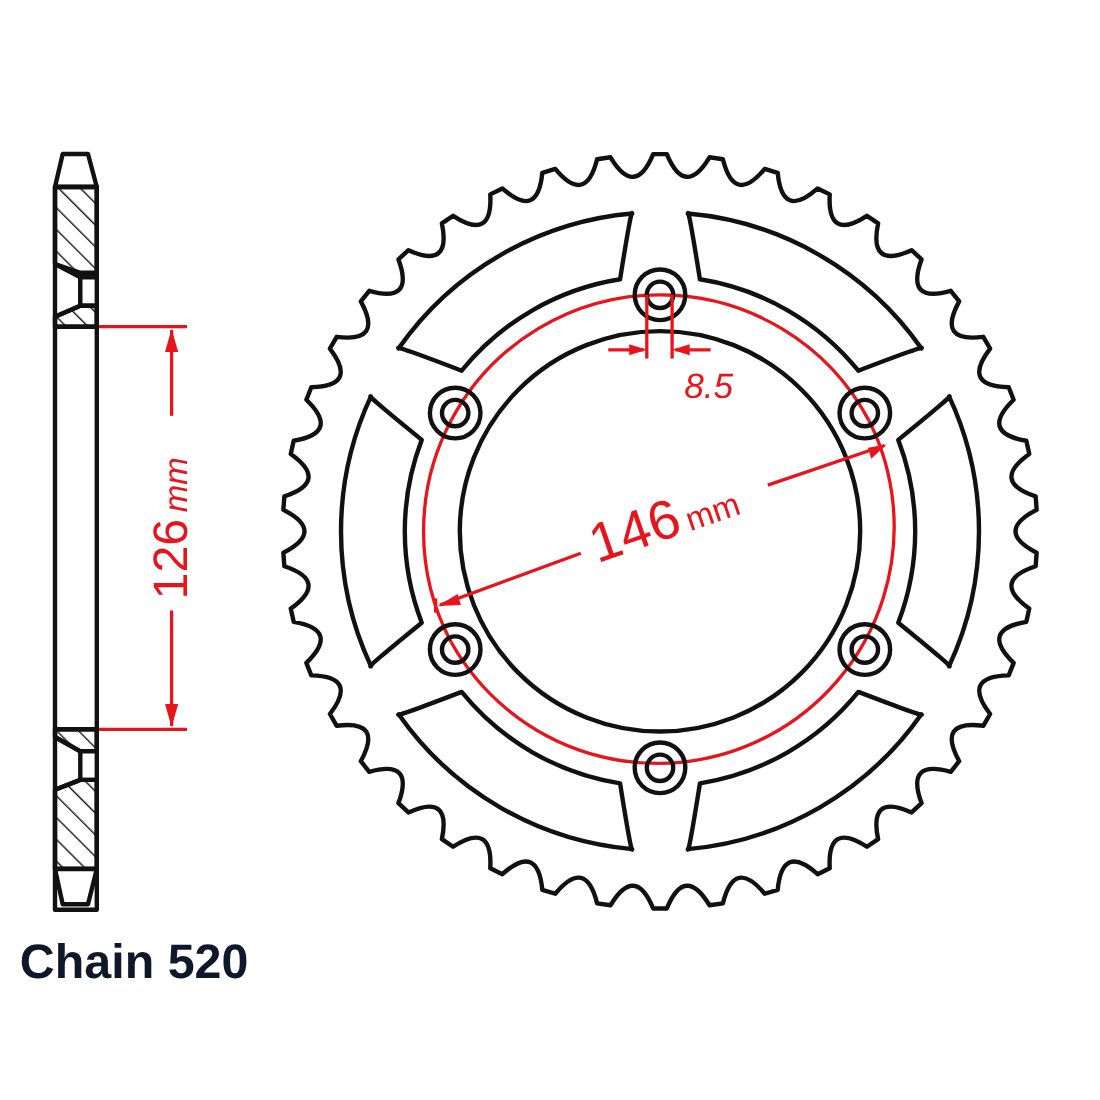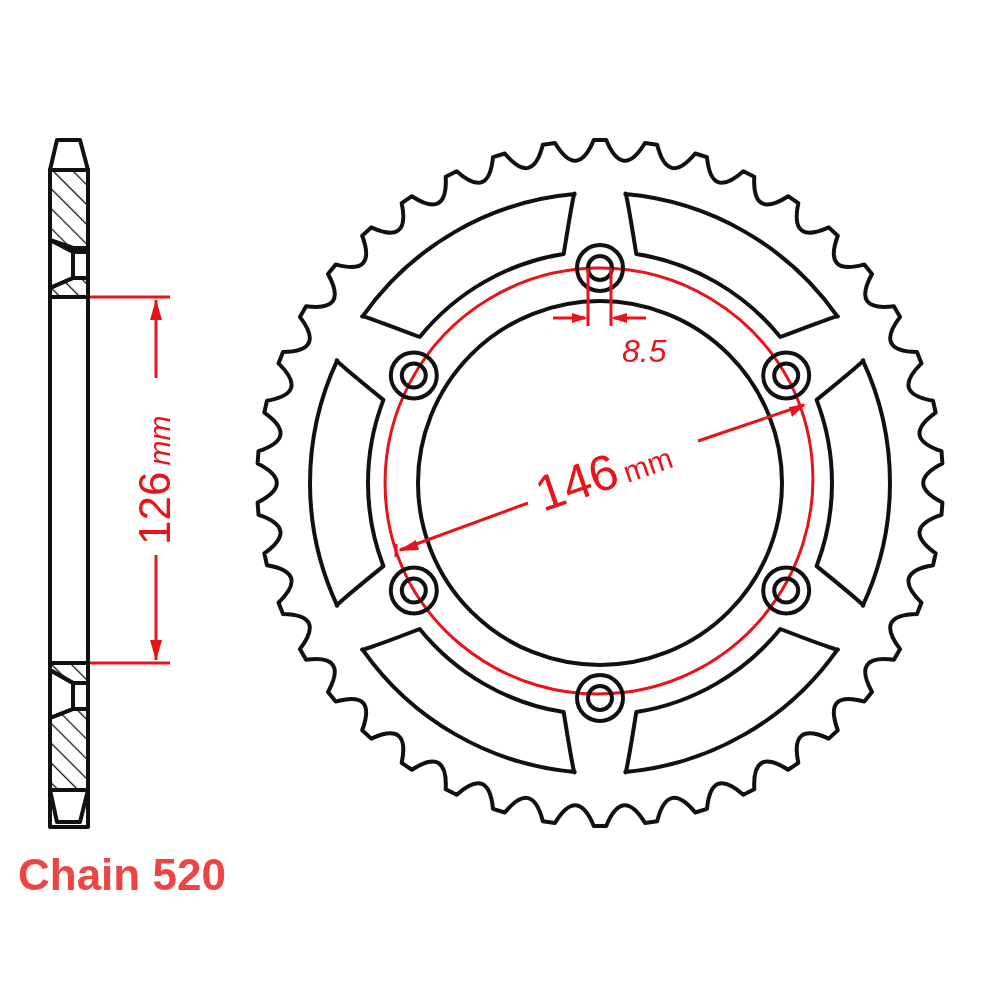--- a/index.html
+++ b/index.html
@@ -1,18 +1,18 @@
 <!DOCTYPE html>
 <html><head>
 <meta charset="utf-8">
 <style>
   html, body { margin:0; padding:0; background:#ffffff; }
   body { width:1000px; height:1000px; position:relative; overflow:hidden; font-family:"Liberation Sans", sans-serif; }
   #drawing { position:absolute; left:0; top:0; width:1000px; height:1000px; }
-  .caption { position:absolute; left:18px; top:850px; font-family:"Liberation Sans", sans-serif; font-weight:bold; font-size:44px; color:#ef4444; letter-spacing:0px; }
+  .caption { position:absolute; left:18px; top:850px; font-family:"Liberation Sans", sans-serif; font-weight:bold; font-size:44px; color:#0f172a; letter-spacing:0px; }
 </style>
 </head>
 <body>
 
 <svg id="drawing" viewBox="0 0 1000 1000" xmlns="http://www.w3.org/2000/svg">
   <defs>
     <pattern id="hatch" patternUnits="userSpaceOnUse" width="14" height="14" patternTransform="rotate(-45)">
       <line x1="0" y1="0" x2="0" y2="14" stroke="#111" stroke-width="2.5"></line>
     </pattern>
   </defs>

